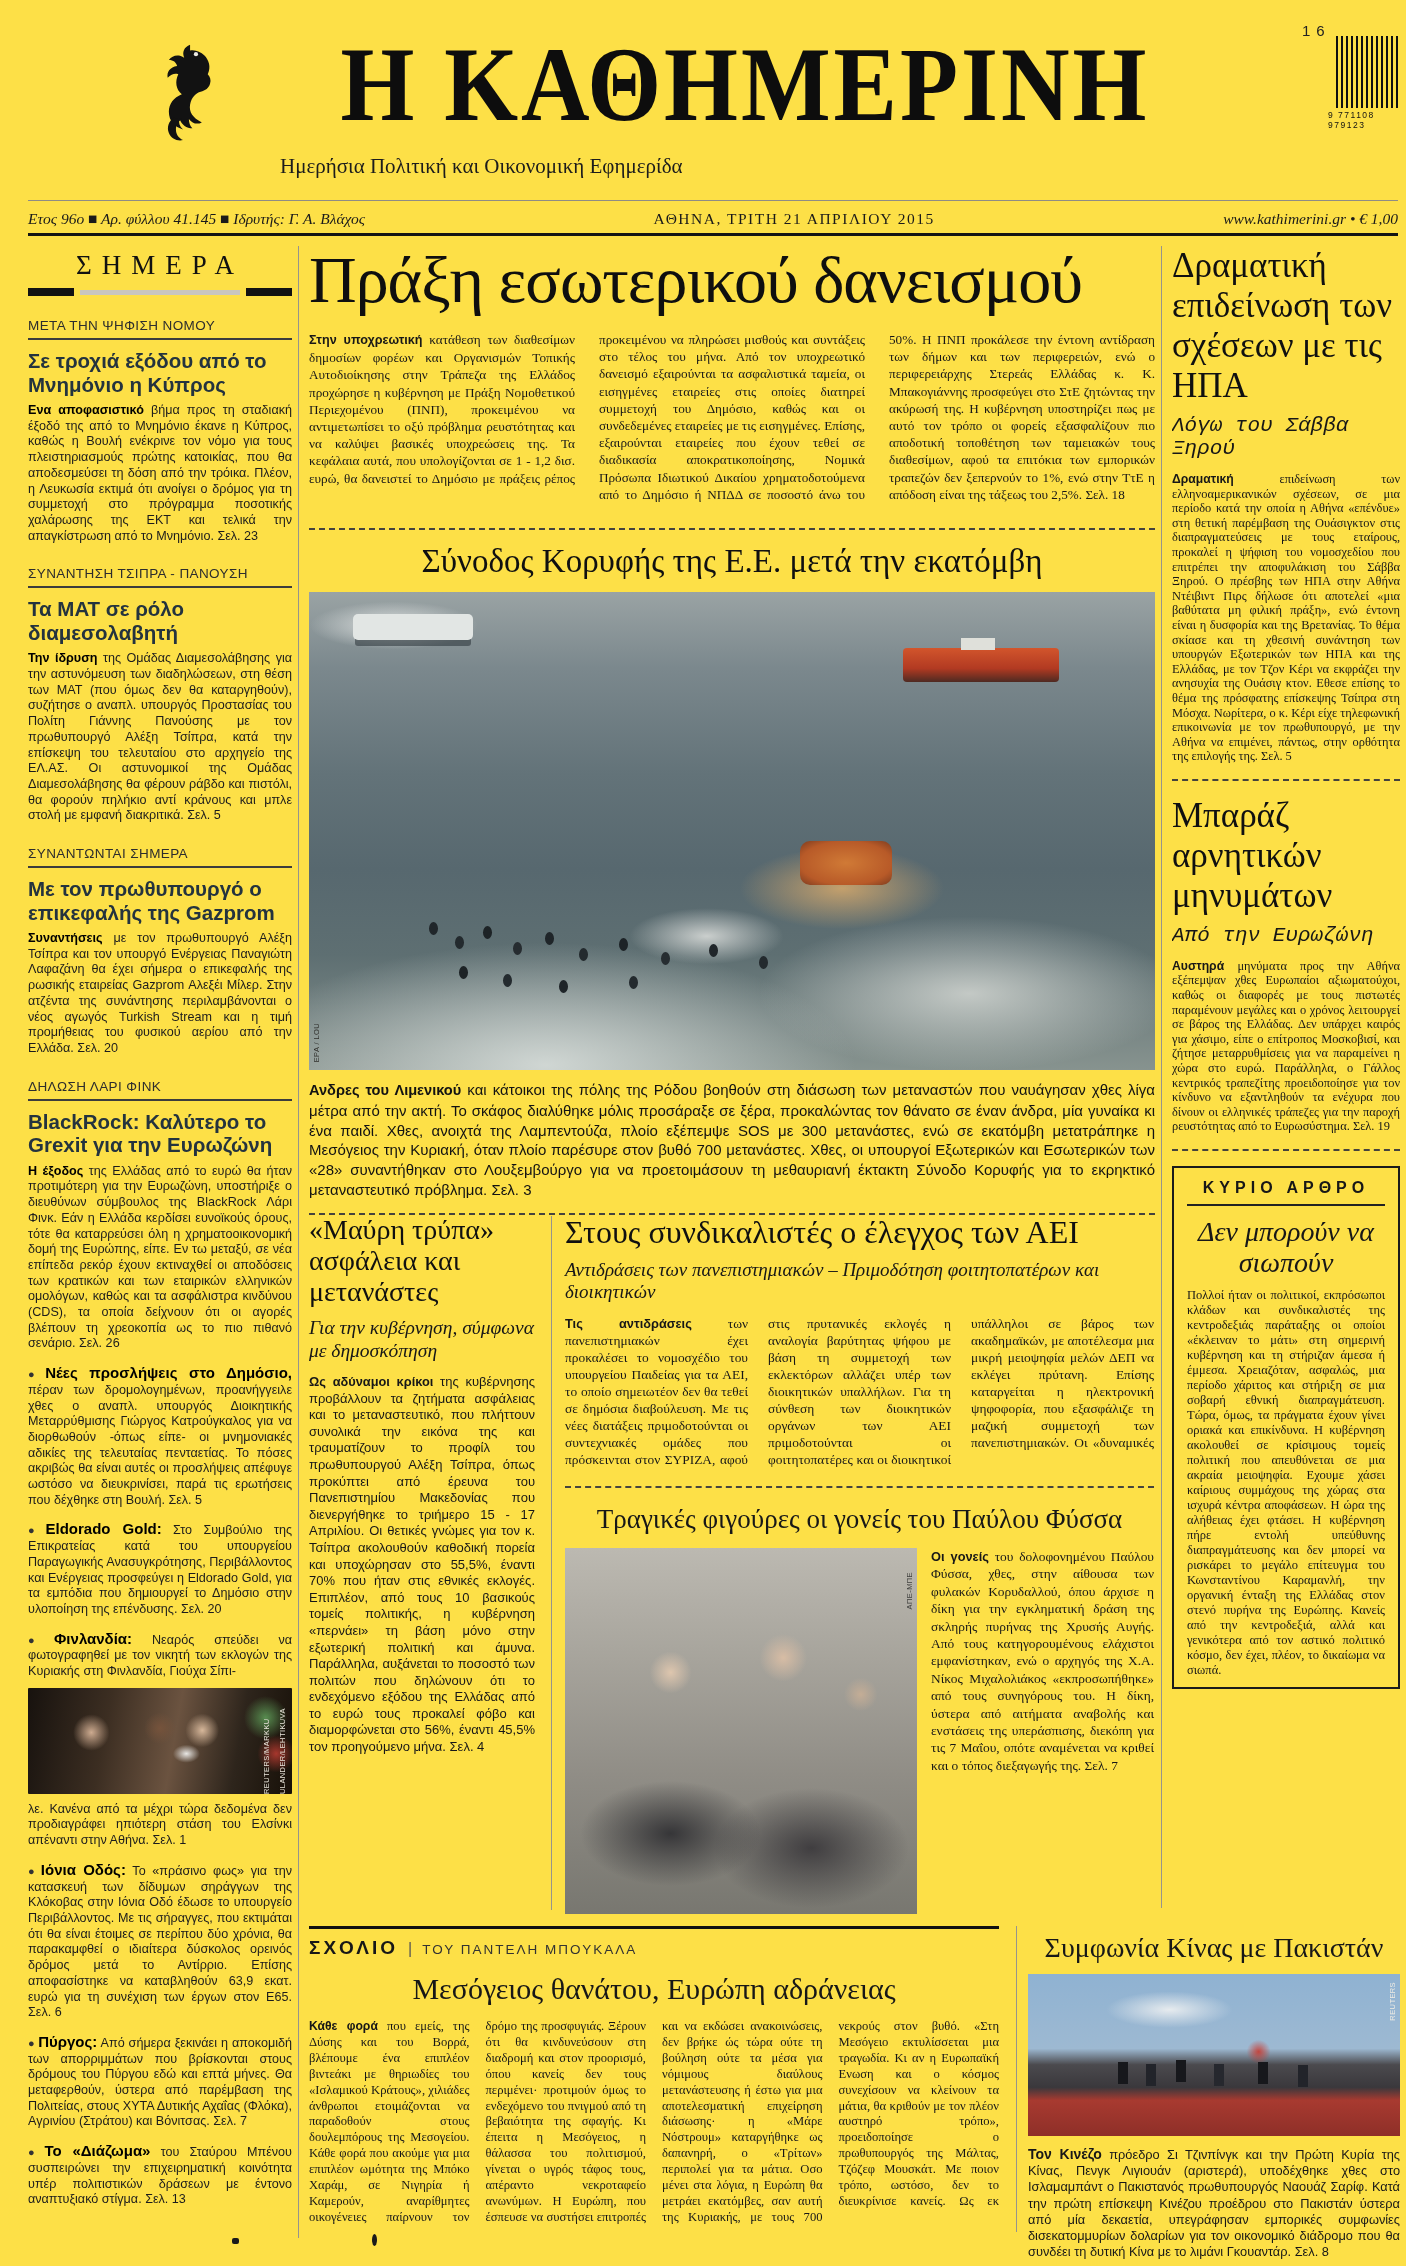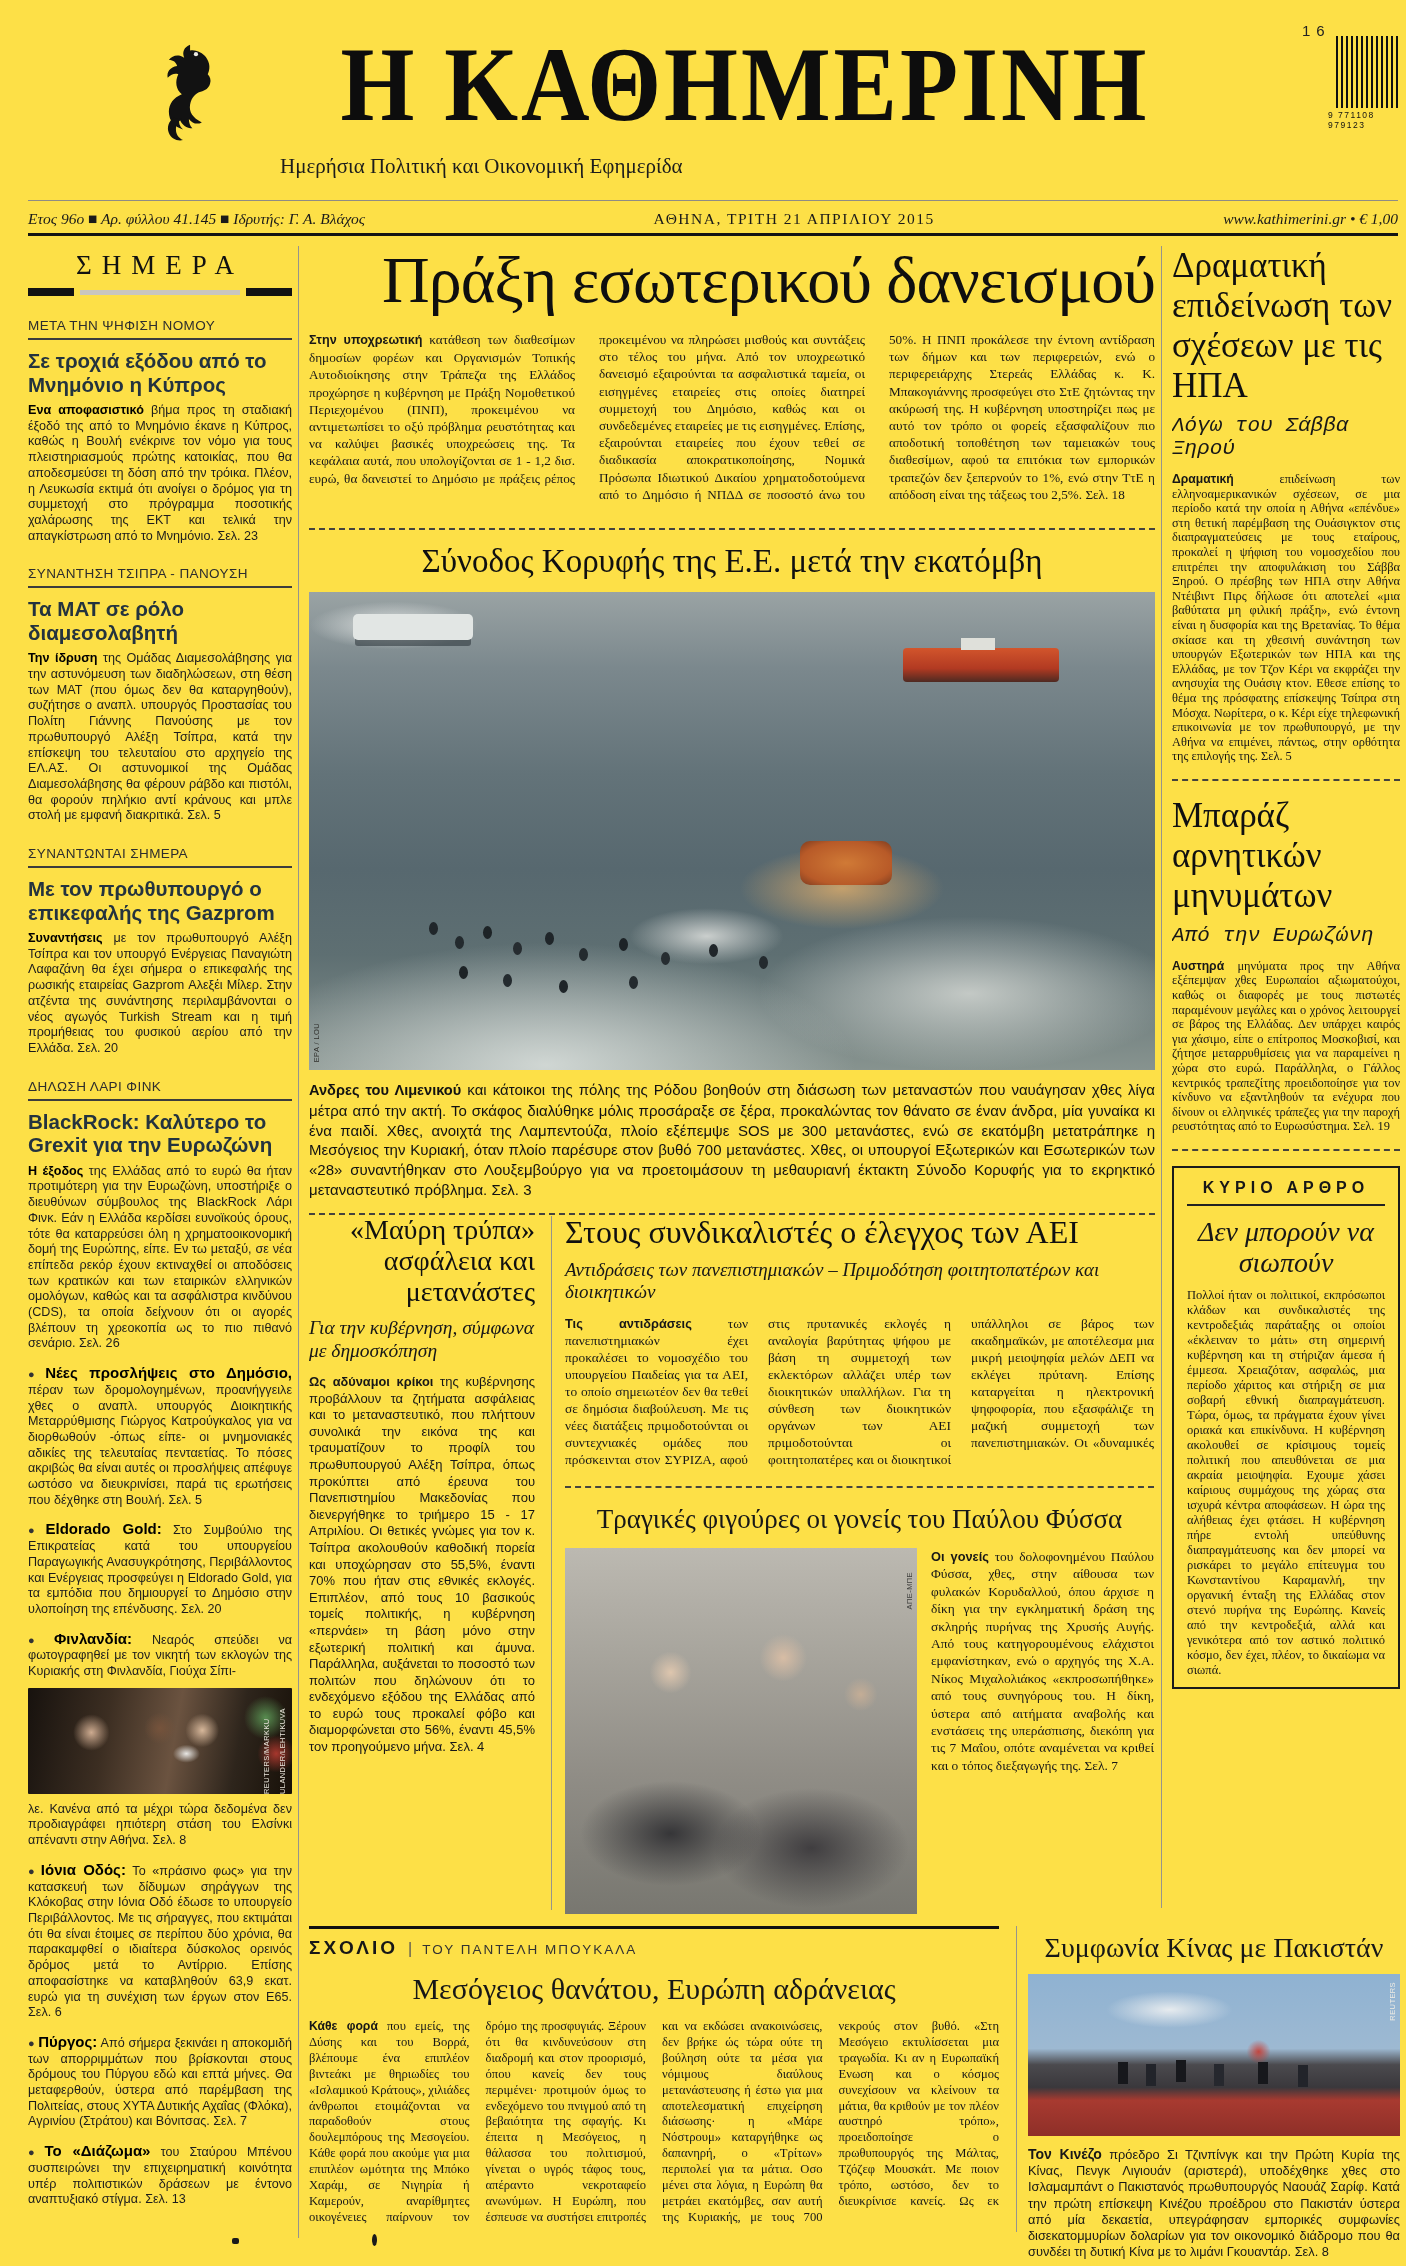--- a/index.html
+++ b/index.html
@@ -1,19 +1,19 @@
 <!DOCTYPE html>
 <html><head>
 <meta charset="utf-8">
 <style>
   html,body{margin:0;padding:0;}
   body{background:#c9c7c1;}
   .page{position:relative;width:1406px;height:2266px;margin:0 auto;background:#fde047;overflow:hidden;
         font-family:"Liberation Sans",sans-serif;color:#171717;}
-  .serif{font-family:"Liberation Serif",serif;text-align:right;}
+  .serif{font-family:"Liberation Serif",serif;}
   
   .griffin{position:absolute;left:146px;top:40px;width:74px;height:106px;}
   .mast-title{position:absolute;left:180px;top:26px;width:1130px;text-align:center;
       font-family:"Liberation Serif",serif;font-weight:700;font-size:95px;line-height:104px;
       letter-spacing:3px;color:#0d0d0d;transform:scaleY(1.12);transform-origin:top center;white-space:nowrap;}
   .mast-sub{position:absolute;left:280px;top:154px;width:940px;text-align:left;
       font-family:"Liberation Serif",serif;font-size:21px;color:#1c1c1c;}
   .edition{position:absolute;left:1302px;top:22px;font-size:15px;letter-spacing:6px;color:#222;}
   .barcode{position:absolute;left:1336px;top:36px;width:62px;height:72px;
       background:repeating-linear-gradient(90deg,#101010 0 2px,rgba(0,0,0,0) 2px 5px);}
@@ -208,21 +208,21 @@
 
     <div class="brief"><span class="blt">●</span><b>Νέες προσλήψεις στο Δημόσιο,</b><span> πέραν των δρομολογημένων, προανήγγειλε χθες ο αναπλ. υπουργός Διοικητικής Μεταρρύθμισης Γιώργος Κατρούγκαλος για να διορθωθούν -όπως είπε- οι μνημονιακές αδικίες της τελευταίας πενταετίας. Το πόσες ακριβώς θα είναι αυτές οι προσλήψεις απέφυγε ωστόσο να διευκρινίσει, παρά τις ερωτήσεις που δέχθηκε στη Βουλή. Σελ. 5</span></div>
 
     <div class="brief"><span class="blt">●</span><b>Eldorado Gold:</b><span> Στο Συμβούλιο της Επικρατείας κατά του υπουργείου Παραγωγικής Ανασυγκρότησης, Περιβάλλοντος και Ενέργειας προσφεύγει η Eldorado Gold, για τα εμπόδια που δημιουργεί το Δημόσιο στην υλοποίηση της επένδυσης. Σελ. 20</span></div>
 
     <div class="brief">
       <span class="blt">●</span><b>Φινλανδία:</b><span> Νεαρός σπεύδει να φωτογραφηθεί με τον νικητή των εκλογών της Κυριακής στη Φινλανδία, Γιούχα Σίπι-</span>
       <div class="sb-photo">
         <span class="vcred" style="right:2px;top:4px;">REUTERS/MARKKU ULANDER/LEHTIKUVA</span>
       </div>
-      <span>λε. Κανένα από τα μέχρι τώρα δεδομένα δεν προδιαγράφει ηπιότερη στάση του Ελσίνκι απέναντι στην Αθήνα. Σελ. 8</span>
+      <span>λε. Κανένα από τα μέχρι τώρα δεδομένα δεν προδιαγράφει ηπιότερη στάση του Ελσίνκι απέναντι στην Αθήνα. Σελ. 1</span>
     </div>
 
     <div class="brief"><span class="blt">●</span><b>Ιόνια Οδός:</b><span> Το «πράσινο φως» για την κατασκευή των δίδυμων σηράγγων της Κλόκοβας στην Ιόνια Οδό έδωσε το υπουργείο Περιβάλλοντος. Με τις σήραγγες, που εκτιμάται ότι θα είναι έτοιμες σε περίπου δύο χρόνια, θα παρακαμφθεί ο ιδιαίτερα δύσκολος ορεινός δρόμος μετά το Αντίρριο. Επίσης αποφασίστηκε να καταβληθούν 63,9 εκατ. ευρώ για τη συνέχιση των έργων στον Ε65. Σελ. 6</span></div>
 
     <div class="brief"><span class="blt">●</span><b>Πύργος:</b><span> Από σήμερα ξεκινάει η αποκομιδή των απορριμμάτων που βρίσκονται στους δρόμους του Πύργου εδώ και επτά μήνες. Θα μεταφερθούν, ύστερα από παρέμβαση της Πολιτείας, στους ΧΥΤΑ Δυτικής Αχαΐας (Φλόκα), Αγρινίου (Στράτου) και Βόνιτσας. Σελ. 7</span></div>
 
     <div class="brief"><span class="blt">●</span><b>Το «Διάζωμα»</b><span> του Σταύρου Μπένου συσπειρώνει την επιχειρηματική κοινότητα υπέρ πολιτιστικών δράσεων με έντονο αναπτυξιακό στίγμα. Σελ. 13</span></div>
   </div>
 
   <div class="main-art">

